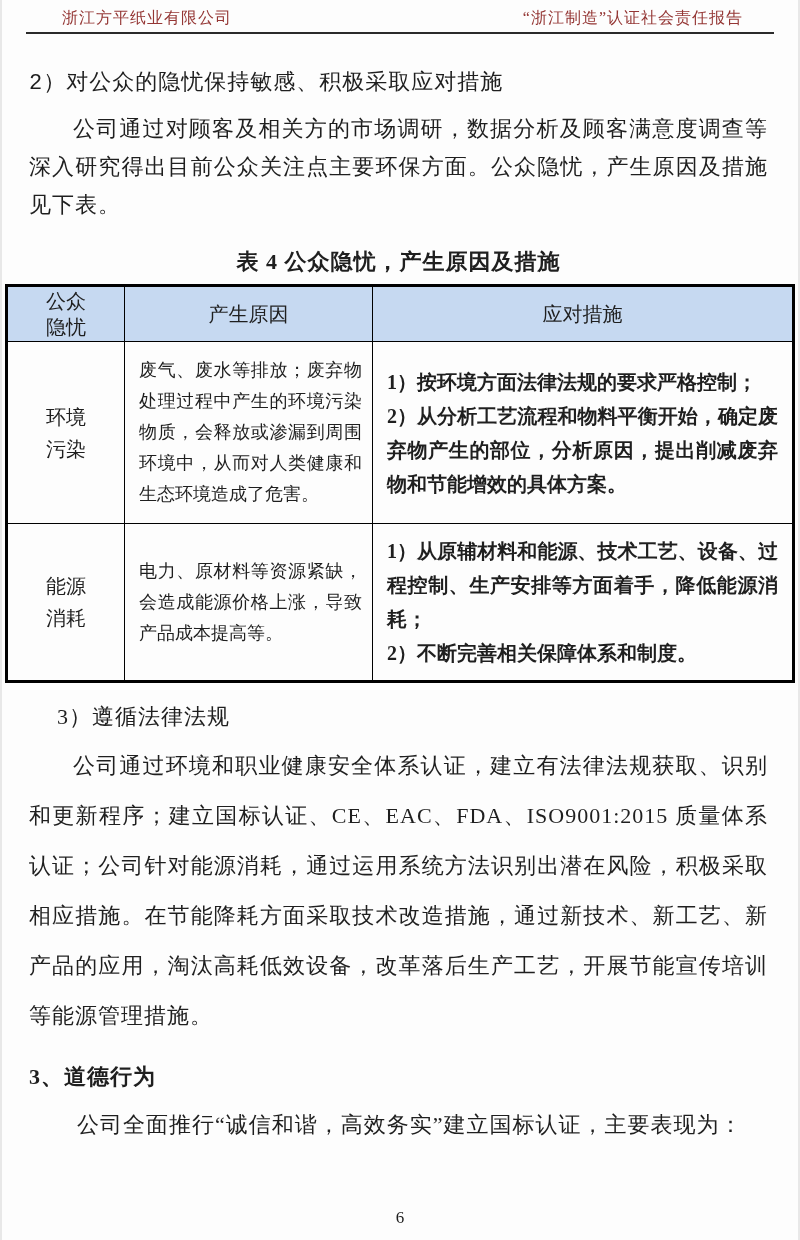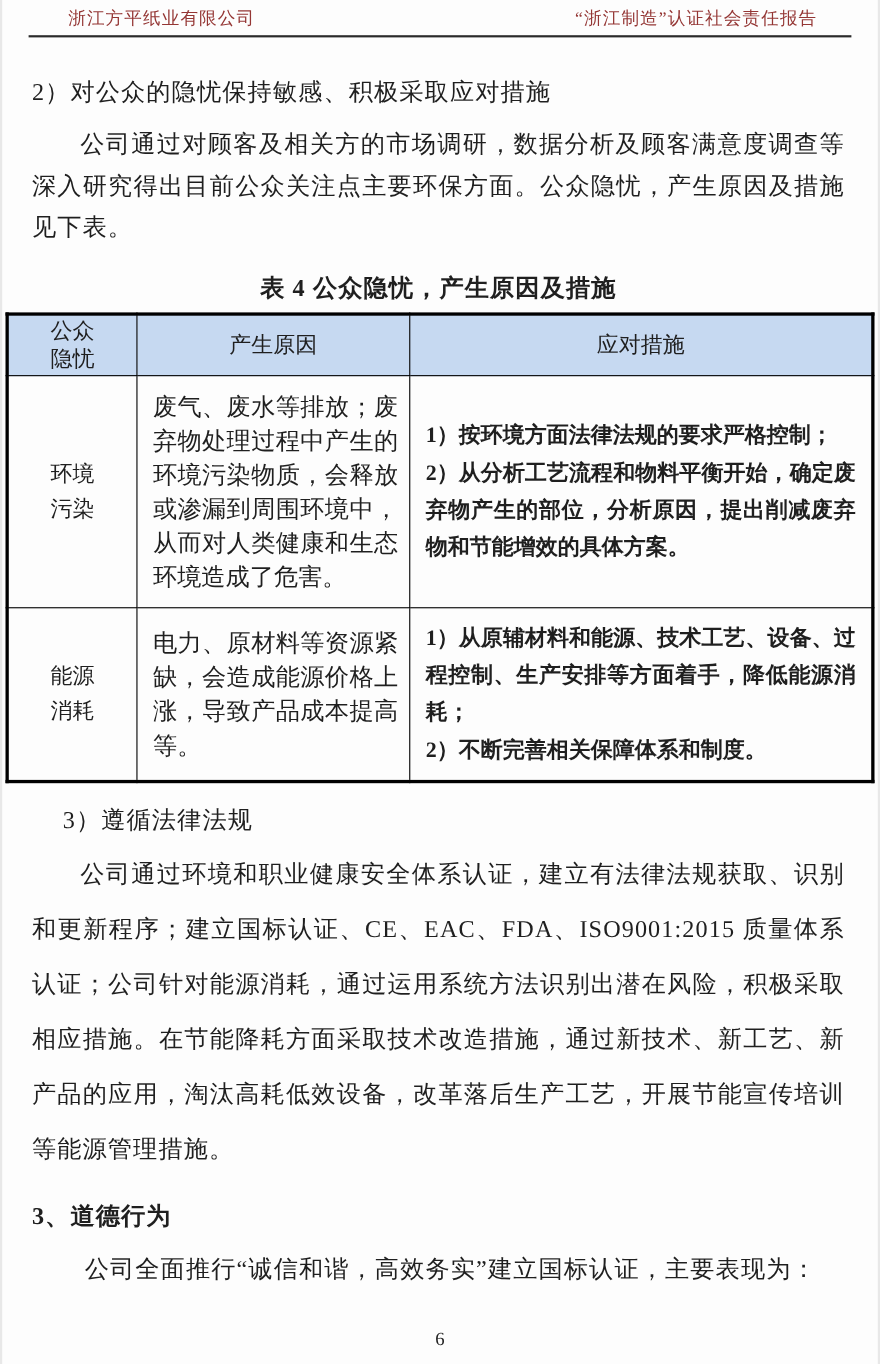--- a/index.html
+++ b/index.html
@@ -39,27 +39,29 @@
   }
   
   .doc-body{
     padding:0 30px 0 27px;
     font-size:22px;
   }
   .heading-2{
     margin-top:36px;
     line-height:28px;
     letter-spacing:1px;
+    font-family:Liberation Mono, monospace;
   }
   .para-intro{
     margin-top:14px;
     line-height:38px;
     text-indent:2em;
     text-align:justify;
     letter-spacing:1px;
+    font-family:Liberation Mono, monospace;
   }
   .table-title{
     margin-top:14px;
     line-height:28px;
     text-align:center;
     font-weight:bold;
     letter-spacing:1px;
   }
   table.concerns{
     border-collapse:collapse;
@@ -85,21 +87,21 @@
     white-space:pre-line;
   }
   td.concern-cell{
     text-align:center;
     font-size:20px;
     line-height:32px;
     white-space:pre-line;
   }
   td.cause-cell{
     padding:12px 10px 12px 14px;
-    font-size:22px;
+    font-size:18px;
     line-height:31px;
     text-align:justify;
   }
   td.measures-cell{
     padding:10px 14px;
     font-size:20px;
     line-height:34px;
     text-align:justify;
     white-space:pre-line;
     font-weight:bold;

